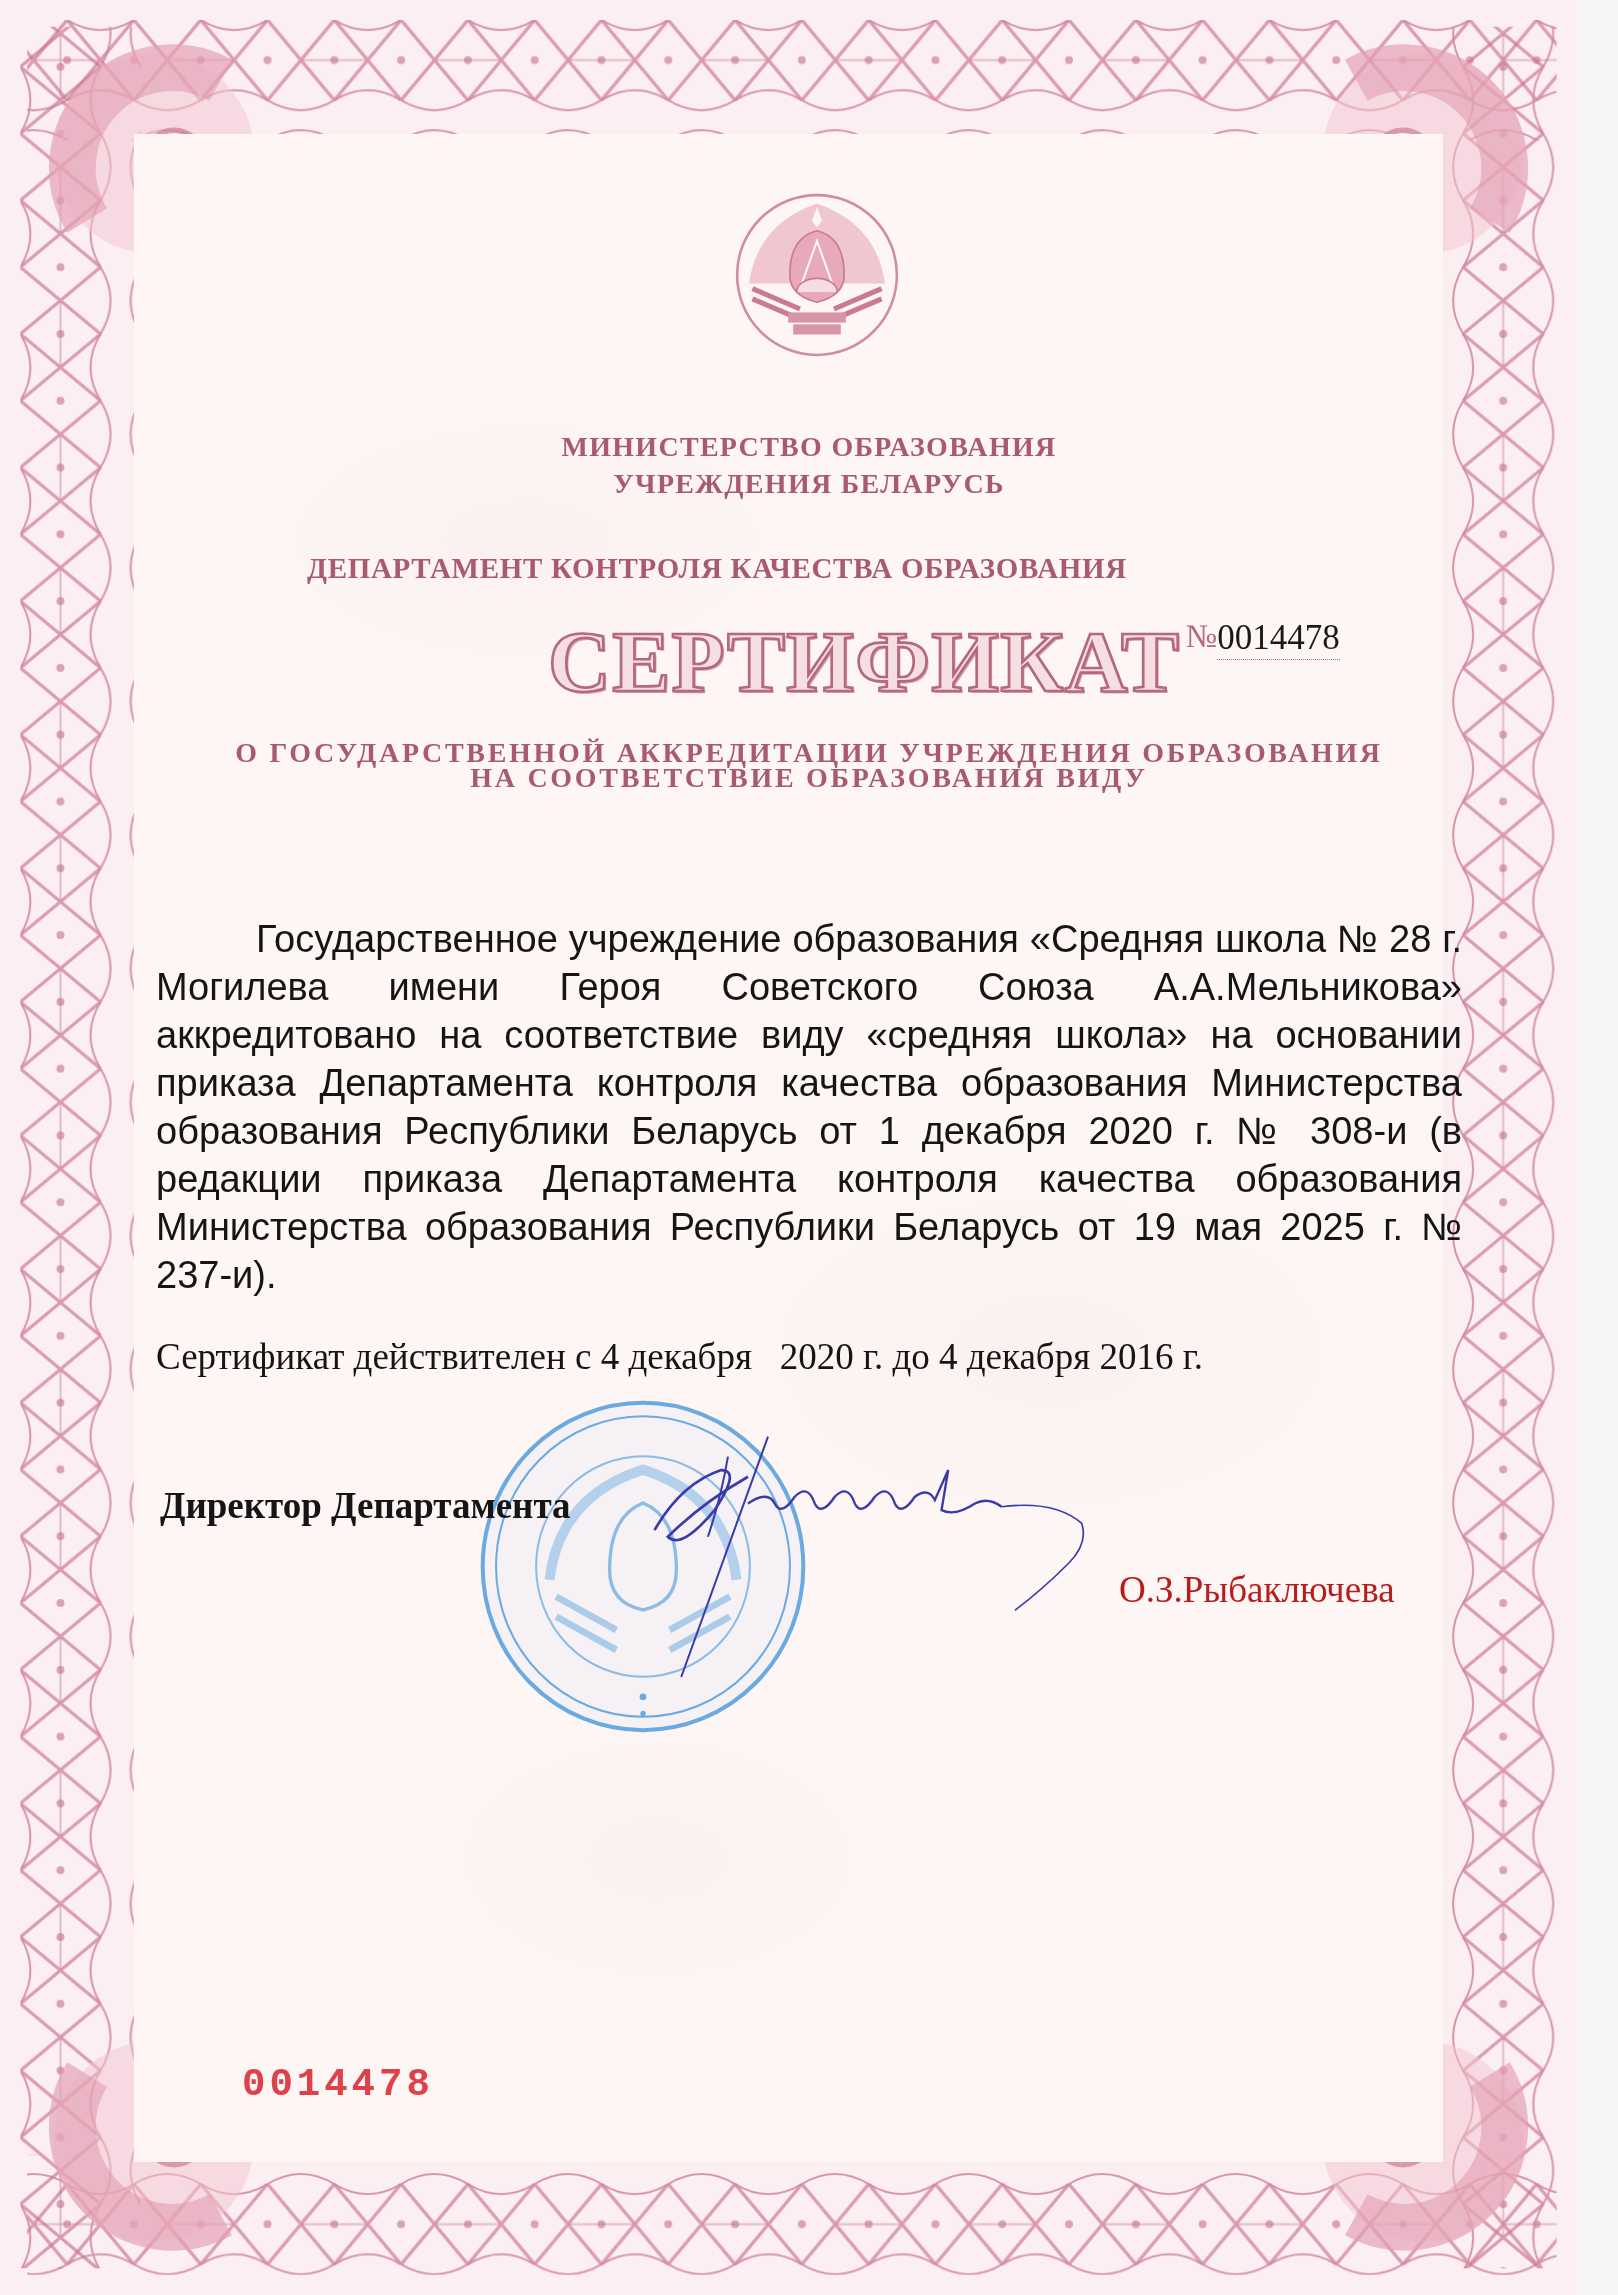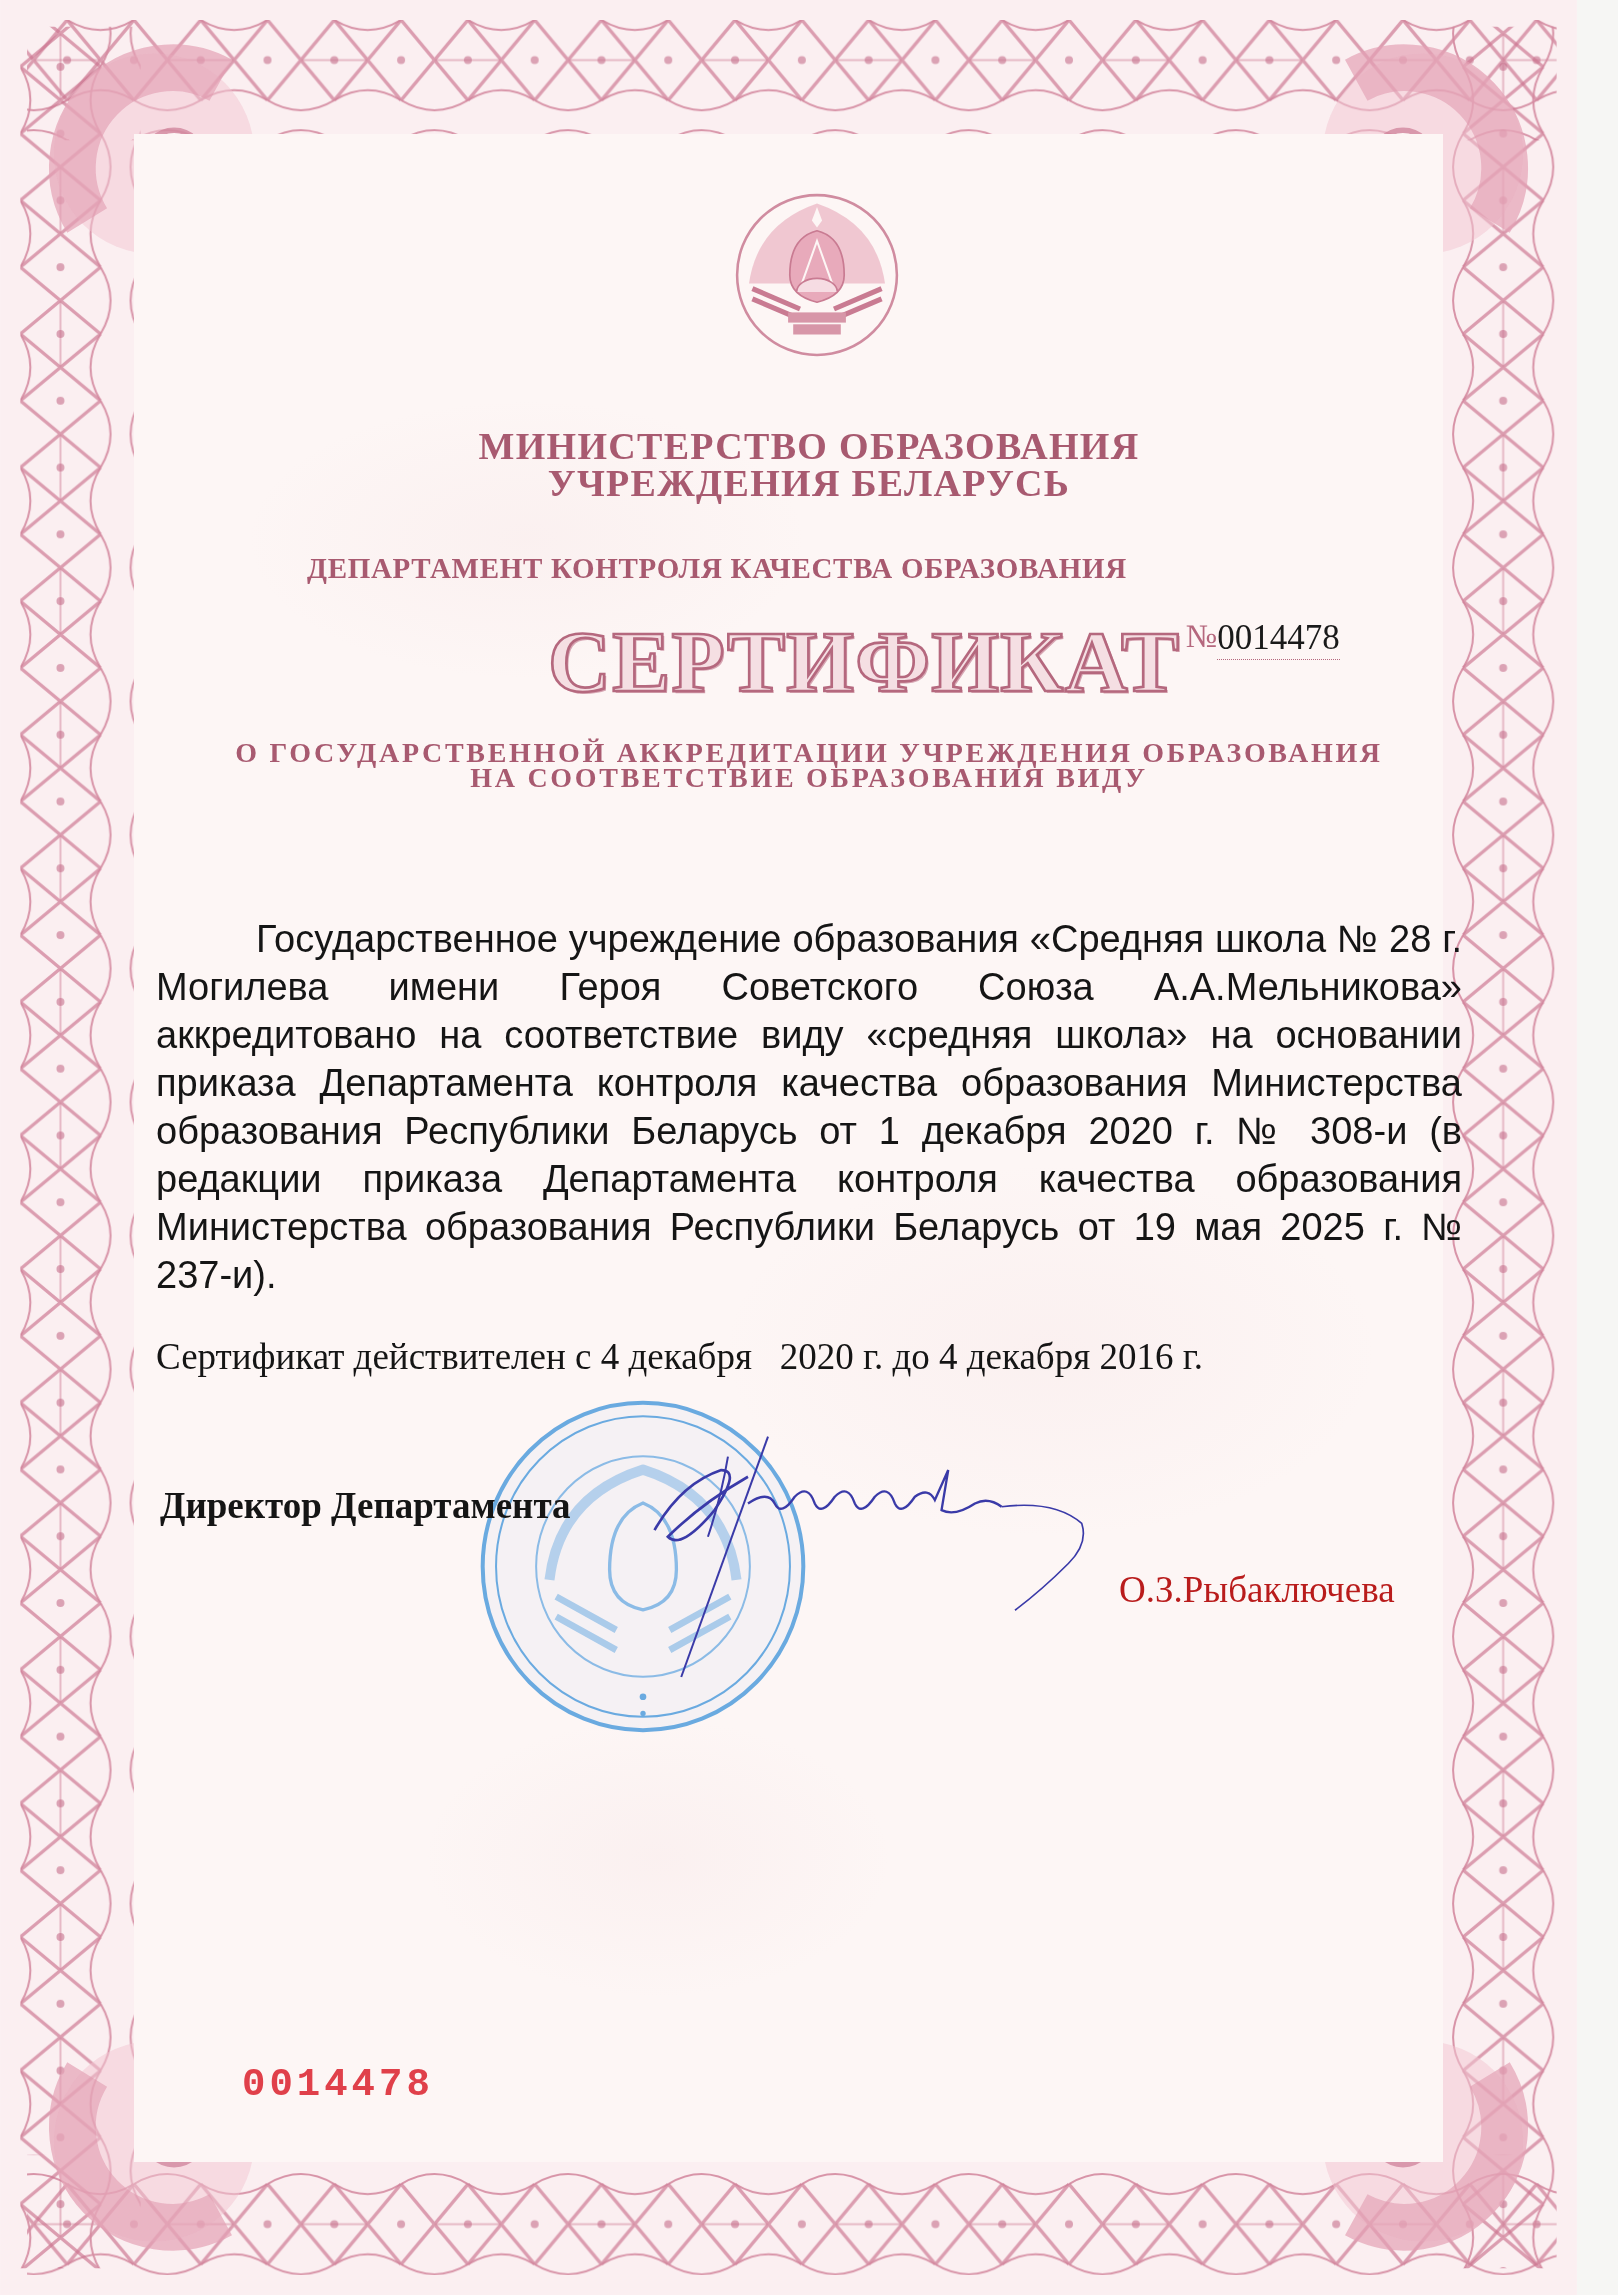--- a/index.html
+++ b/index.html
@@ -18,21 +18,21 @@
     position: absolute; left: 134px; top: 134px; width: 1309px; height: 2028px;
     background:
       radial-gradient(ellipse 401px 200px at 30% 20%, rgba(230,190,195,0.10), transparent 70%),
       radial-gradient(ellipse 468px 267px at 70% 60%, rgba(230,190,195,0.10), transparent 70%),
       radial-gradient(ellipse 334px 200px at 40% 85%, rgba(230,190,195,0.10), transparent 70%),
       #fdf6f5;
   }
   .emblem { position: absolute; left: 732px; top: 190px; width: 170px; height: 170px; }
   .h-ministry {
     position: absolute; left: 0; width: 1618px; top: 428px; text-align: center;
-    color: #a85a70; font-weight: bold; font-size: 38px; letter-spacing: 1.3px; line-height: 37px;
+    color: #a85a70; font-weight: bold; font-size: 28px; letter-spacing: 1.3px; line-height: 37px;
     font-family: "Liberation Serif", serif;
   }
   .h-ministry span { display: block; }
   .h-dept {
     position: absolute; left: 0; width: 1434px; top: 552px; text-align: center;
     color: #a85a70; font-weight: bold; font-size: 29px; letter-spacing: 0.7px;
     font-family: "Liberation Serif", serif;
   }
   .title-row {
     position: absolute; left: 548px; top: 618px; height: 94px;

